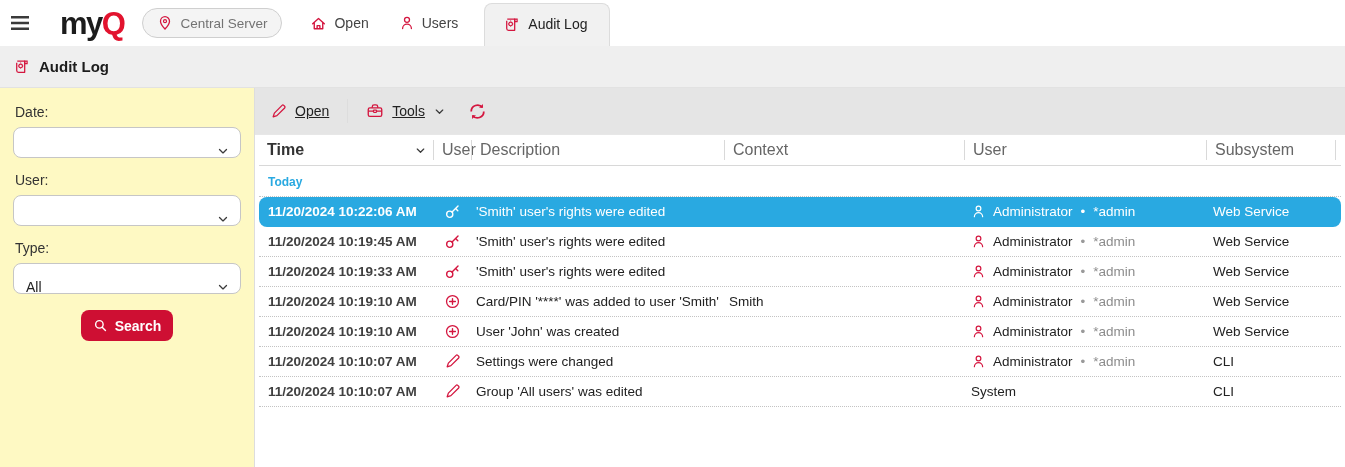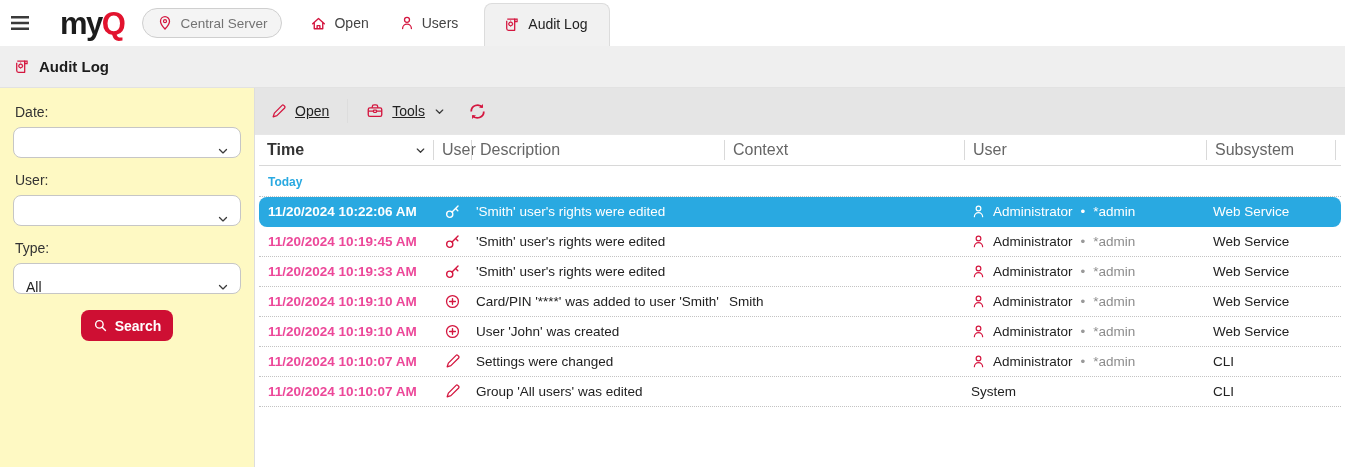--- a/index.html
+++ b/index.html
@@ -54,21 +54,21 @@
   
   .grid { display:grid; grid-template-columns:174px 38px 253px 240px 242px 130px; align-items:center; }
   .thead { height:31px; border-bottom:1px solid #d8d8d8; margin:0 4px 0 4px; font-size:16px; color:#666; }
   .th { padding-left:8px; height:20px; display:flex; align-items:center; border-left:1px solid #d9d9d9; }
   .th:first-child { border-left:none; justify-content:space-between; padding-right:6px; color:#333; font-weight:bold; }
   .th:last-child { border-right:1px solid #d9d9d9; }
   .group-row { margin:9px 4px 0 4px; padding:0 0 7px 9px; font-size:12px; font-weight:bold; color:#29a9e1;
                border-bottom:1px dotted #c3c3c3; }
   .tbody { margin:0 4px; }
   .row { height:30px; border-bottom:1px dotted #c3c3c3; font-size:13.5px; cursor:pointer; }
-  .cell-time { padding-left:9px; font-weight:600; color:#ec4899; }
+  .cell-time { padding-left:9px; font-weight:600; color:#404040; }
   .cell-type { display:flex; justify-content:center; }
   .cell-desc, .cell-context { padding-left:5px; color:#222; }
   .cell-user { padding-left:7px; display:flex; align-items:center; gap:7px; color:#222; }
   .cell-sub { padding-left:7px; color:#222; }
   .muted { color:#8c8c8c; }
   .bullet { color:#9a9a9a; margin:0 1px; }
   .type-ic { display:none; }
   .row.type-key .ic-key { display:block; }
   .row.type-add .ic-add { display:block; }
   .row.type-edit .ic-edit { display:block; }

